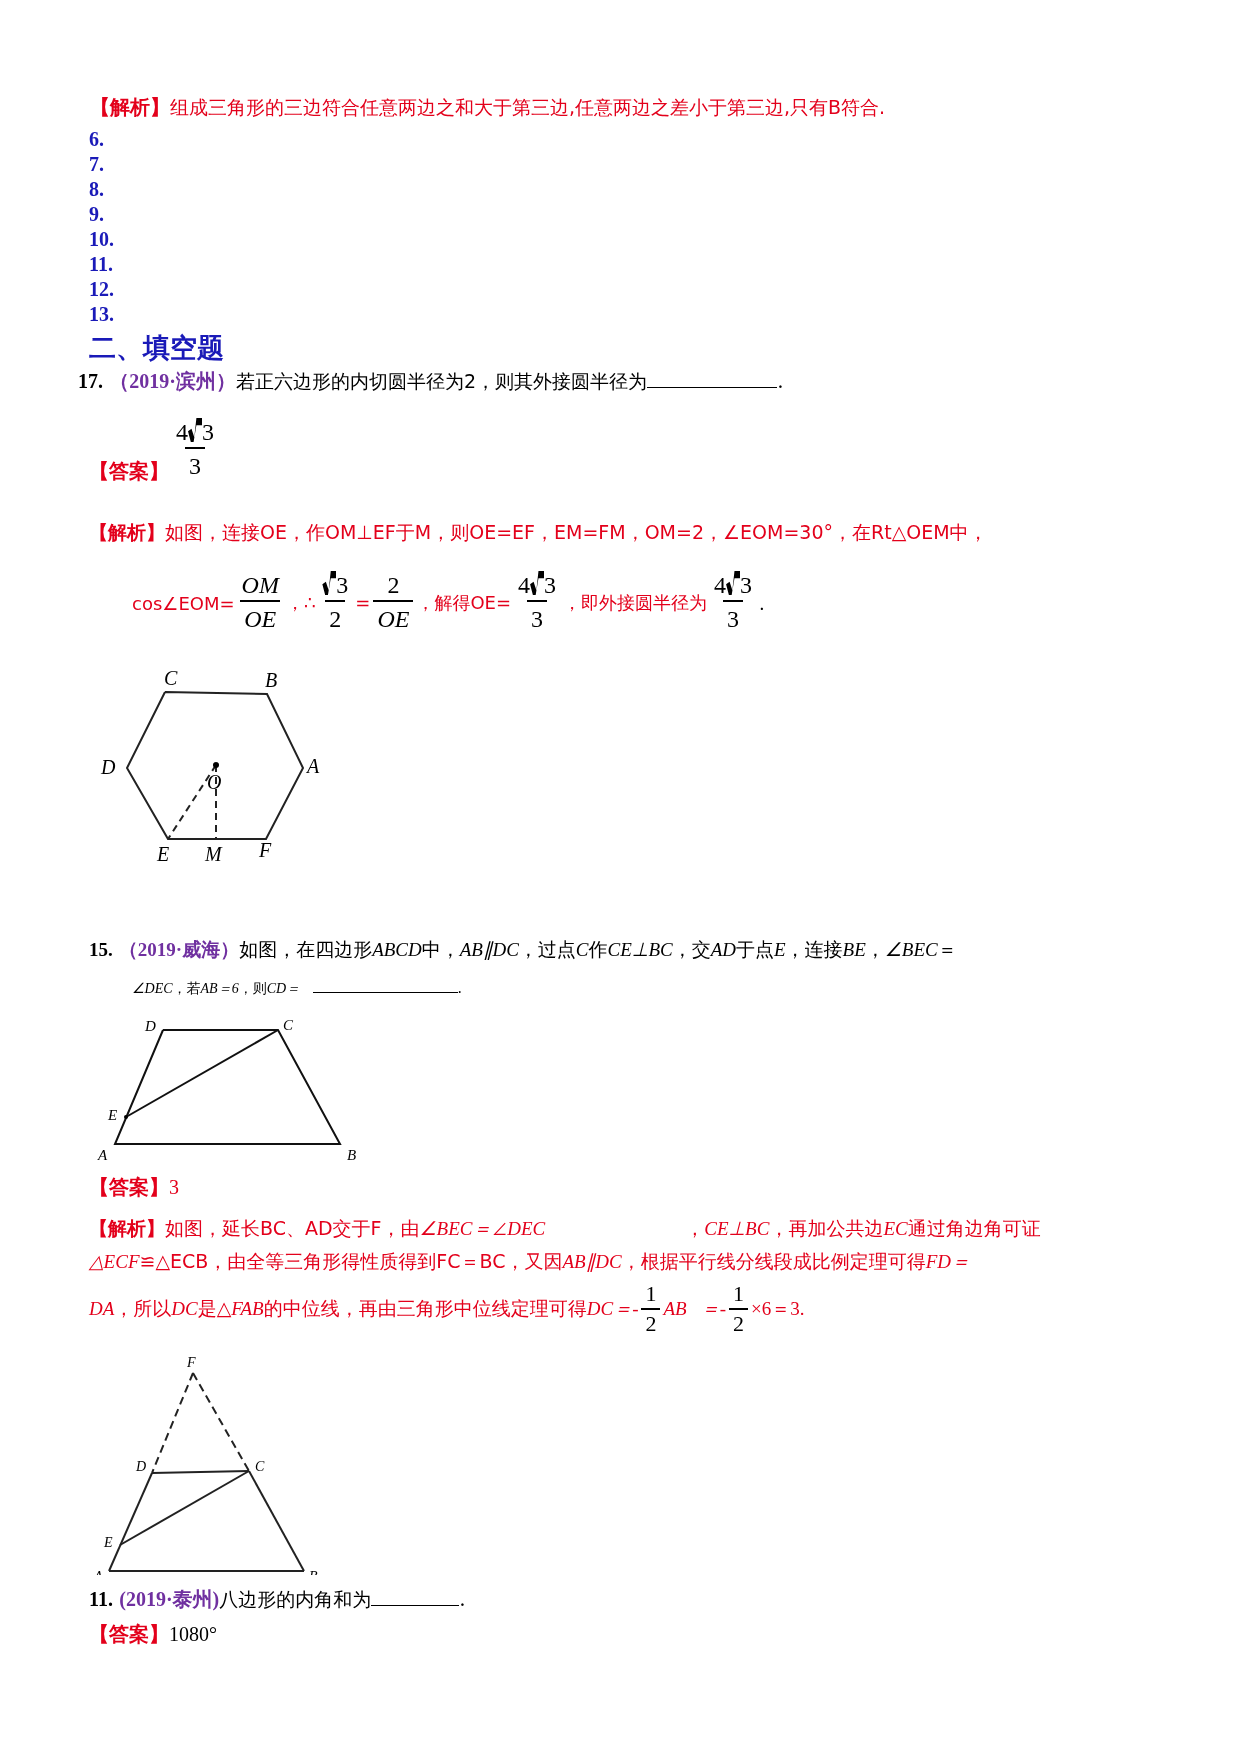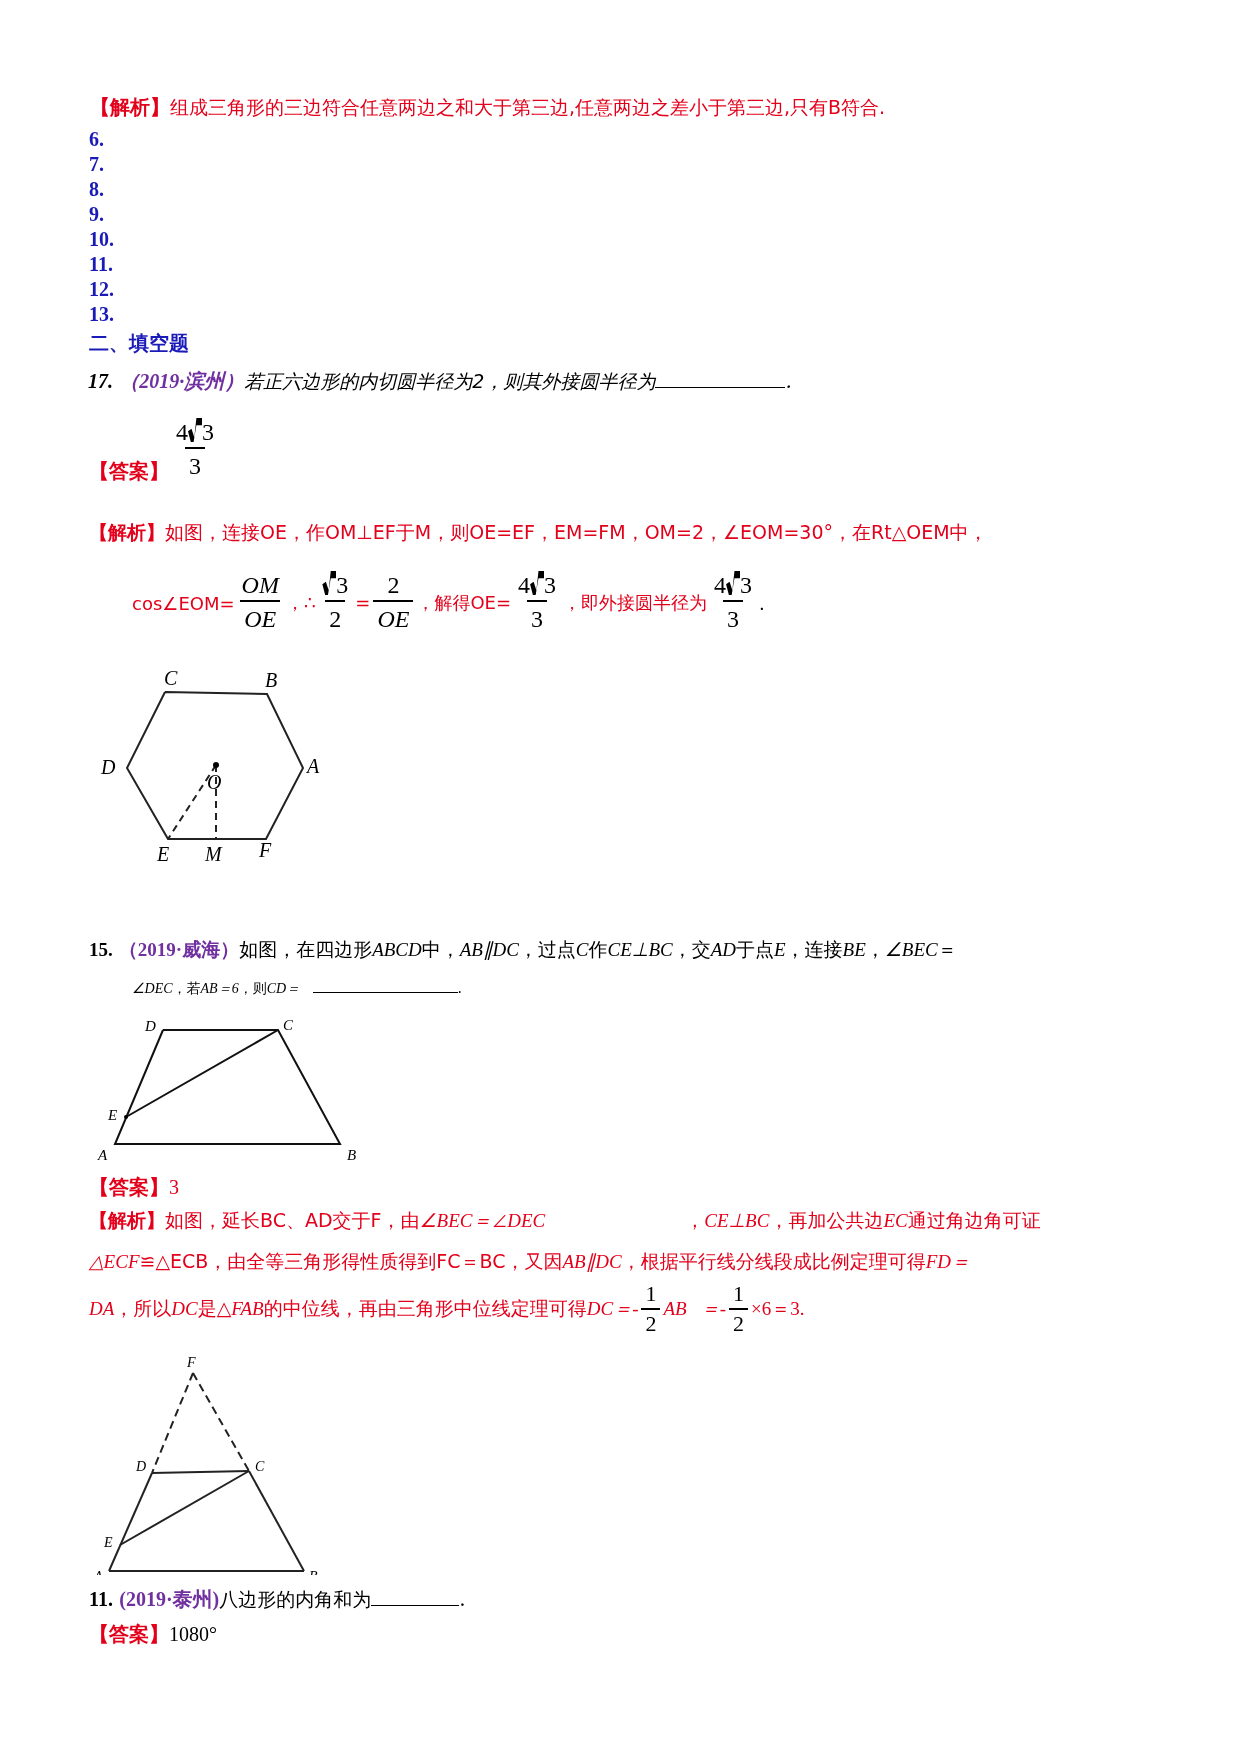--- a/index.html
+++ b/index.html
@@ -35,23 +35,23 @@
   <div>6.</div>
   <div>7.</div>
   <div>8.</div>
   <div>9.</div>
   <div>10.</div>
   <div>11.</div>
   <div>12.</div>
   <div>13.</div>
 </div>
 
-<div class="abs" style="left:89px;top:330px;font-size:20px;color:#1a1ab8;font-weight:bold;font-family:'DejaVu Sans',sans-serif;">二、填空题</div>
+<div class="abs" style="left:89px;top:330px;font-size:27px;color:#1a1ab8;font-weight:bold;font-family:'DejaVu Sans',sans-serif;">二、填空题</div>
 
-<div class="abs txt" style="left:88px;top:367px;font-style:italic;">
+<div class="abs txt" style="left:78px;top:367px;">
   <span class="qnum">17.</span>
   <span class="purple">（2019·滨州）</span><span style="font-family:'DejaVu Sans',sans-serif;font-size:19px;">若正六边形的内切圆半径为2，则其外接圆半径为</span><span class="blank" style="width:130px;"></span><span>.</span>
 </div>
 
 <div class="abs" style="left:89px;top:415px;display:flex;align-items:center;">
   <span class="tag" style="font-size:20px;">【答案】</span>
   <span class="frac">
     <span class="num"><span>4</span><span class="sqrt-blot"></span><span>3</span></span>
     <span class="den">3</span>
   </span>
@@ -126,21 +126,21 @@
   <text x="188" y="20" font-size="15">C</text>
   <text x="13" y="110" font-size="15">E</text>
   <text x="3" y="150" font-size="15">A</text>
   <text x="252" y="150" font-size="15">B</text>
 </svg>
 
 <div class="abs" style="left:89px;top:1173px;font-size:20px;line-height:28px;">
   <span class="tag">【答案】</span><span class="red" style="font-family:'Liberation Serif',serif;">3</span>
 </div>
 
-<div class="abs red" style="left:89px;top:1210px;font-size:19px;line-height:20px;">
+<div class="abs red" style="left:89px;top:1210px;font-size:19px;line-height:36px;">
   <span class="tag">【解析】</span><span style="font-family:'DejaVu Sans',sans-serif;">如图，延长BC、AD交于F，由</span><span class="it">∠BEC＝∠DEC</span><span style="display:inline-block;width:140px;"></span><span>，</span><span class="it">CE⊥BC</span><span style="font-family:'DejaVu Sans',sans-serif;">，再加公共边</span><span class="it">EC</span><span style="font-family:'DejaVu Sans',sans-serif;">通过角边角可证</span>
 </div>
 <div class="abs red" style="left:89px;top:1247px;font-size:19px;line-height:28px;">
   <span class="it">△ECF</span><span style="font-family:'DejaVu Sans',sans-serif;">≌△ECB，由全等三角形得性质得到FC＝BC，又因</span><span class="it">AB∥DC</span><span style="font-family:Liberation Mono, monospace;">，根据平行线分线段成比例定理可得</span><span class="it">FD＝</span>
 </div>
 <div class="abs red" style="left:89px;top:1280px;font-size:19px;display:flex;align-items:center;">
   <span class="it">DA</span>
     <span style="font-family:'DejaVu Sans',sans-serif;">，所以</span>
     <span class="it">DC</span>
     <span style="font-family:'DejaVu Sans',sans-serif;">是△</span>

